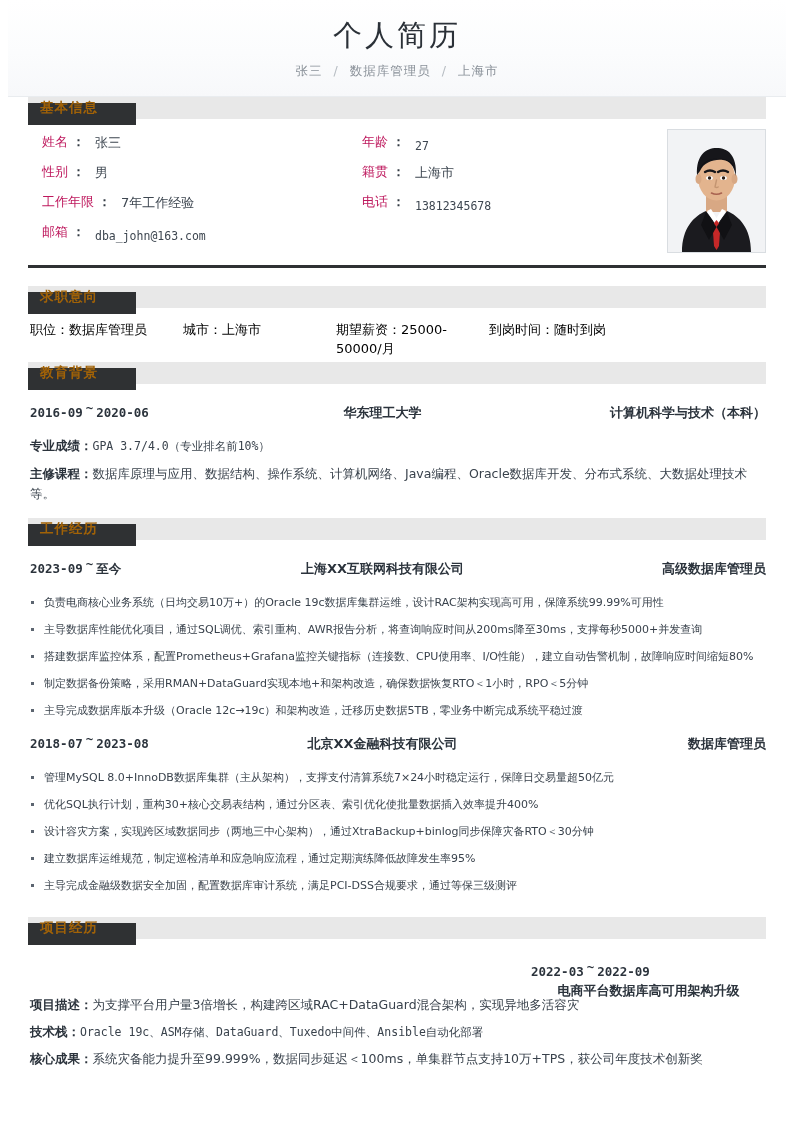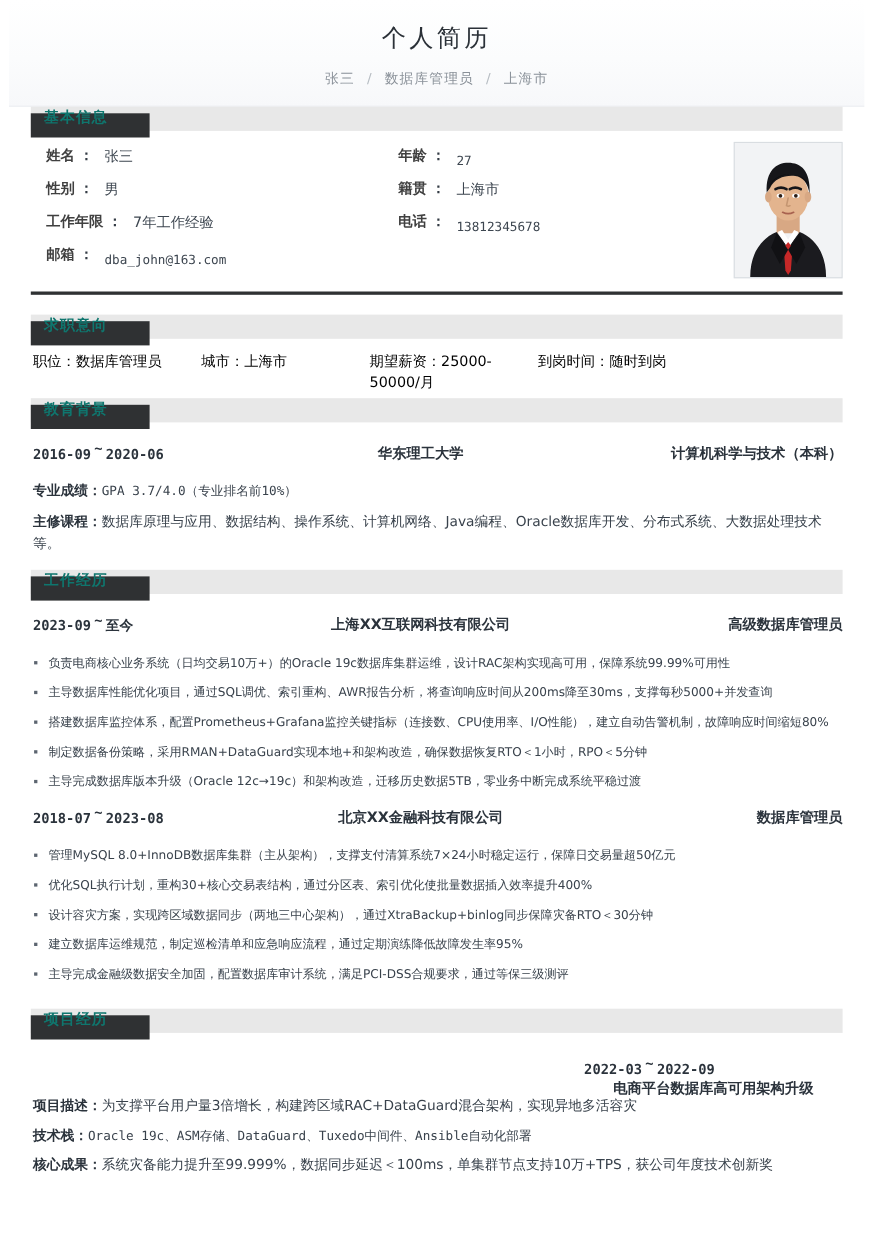--- a/index.html
+++ b/index.html
@@ -19,21 +19,21 @@
   
   .hdr{
     position:relative;
     height:96px;
     background:linear-gradient(180deg,#ffffff 0%,#fbfcfd 55%,#f7f8fa 100%);
     border-bottom:1px solid #e9ecef;
     text-align:center;
   }
   .hdr-title{
     margin:0;padding-top:14px;
-    font-size:22px;line-height:42px;
+    font-size:29px;line-height:42px;
     font-weight:400;
     letter-spacing:3px;
     color:#2b3138;
     font-family:"Liberation Serif","DejaVu Serif",serif;
   }
   .hdr-sub{
     margin:0;padding-top:6px;
     font-size:12.5px;line-height:18px;
     color:#8a9199;
     letter-spacing:1px;
@@ -51,21 +51,21 @@
   .sec-tab{
     position:absolute;left:0;top:6px;
     width:108px;height:22px;
     background:#2f3133;
   }
   .sec-label{
     position:absolute;left:12px;top:-1px;
     width:200px;
     font-size:13.5px;line-height:22px;
     font-weight:700;
-    color:#0f766e;
+    color:#a16207;
     letter-spacing:1px;
     white-space:nowrap;
     font-family:"DejaVu Sans","Liberation Sans",sans-serif;
   }
 
   .body-pad{padding:0 20px;}
 
   
   .basic{
     position:relative;
@@ -79,22 +79,22 @@
   }
   .bcol{width:320px;}
   .brow{
     display:flex;
     height:30px;
     font-size:13px;
     line-height:18px;
     font-family:"DejaVu Sans","Liberation Sans",sans-serif;
   }
   .blabel{
-    font-weight:700;
-    color:#404040;
+    font-weight:400;
+    color:#be185d;
     white-space:nowrap;
     padding-left:14px;
   }
   .bcolon{font-weight:700;color:#333b44;padding:0 4px;}
   .bval{
     color:#3d4650;
     width:140px;
     padding-left:6px;
     word-break:break-all;
     font-family:"DejaVu Sans Mono","Liberation Mono",monospace;

